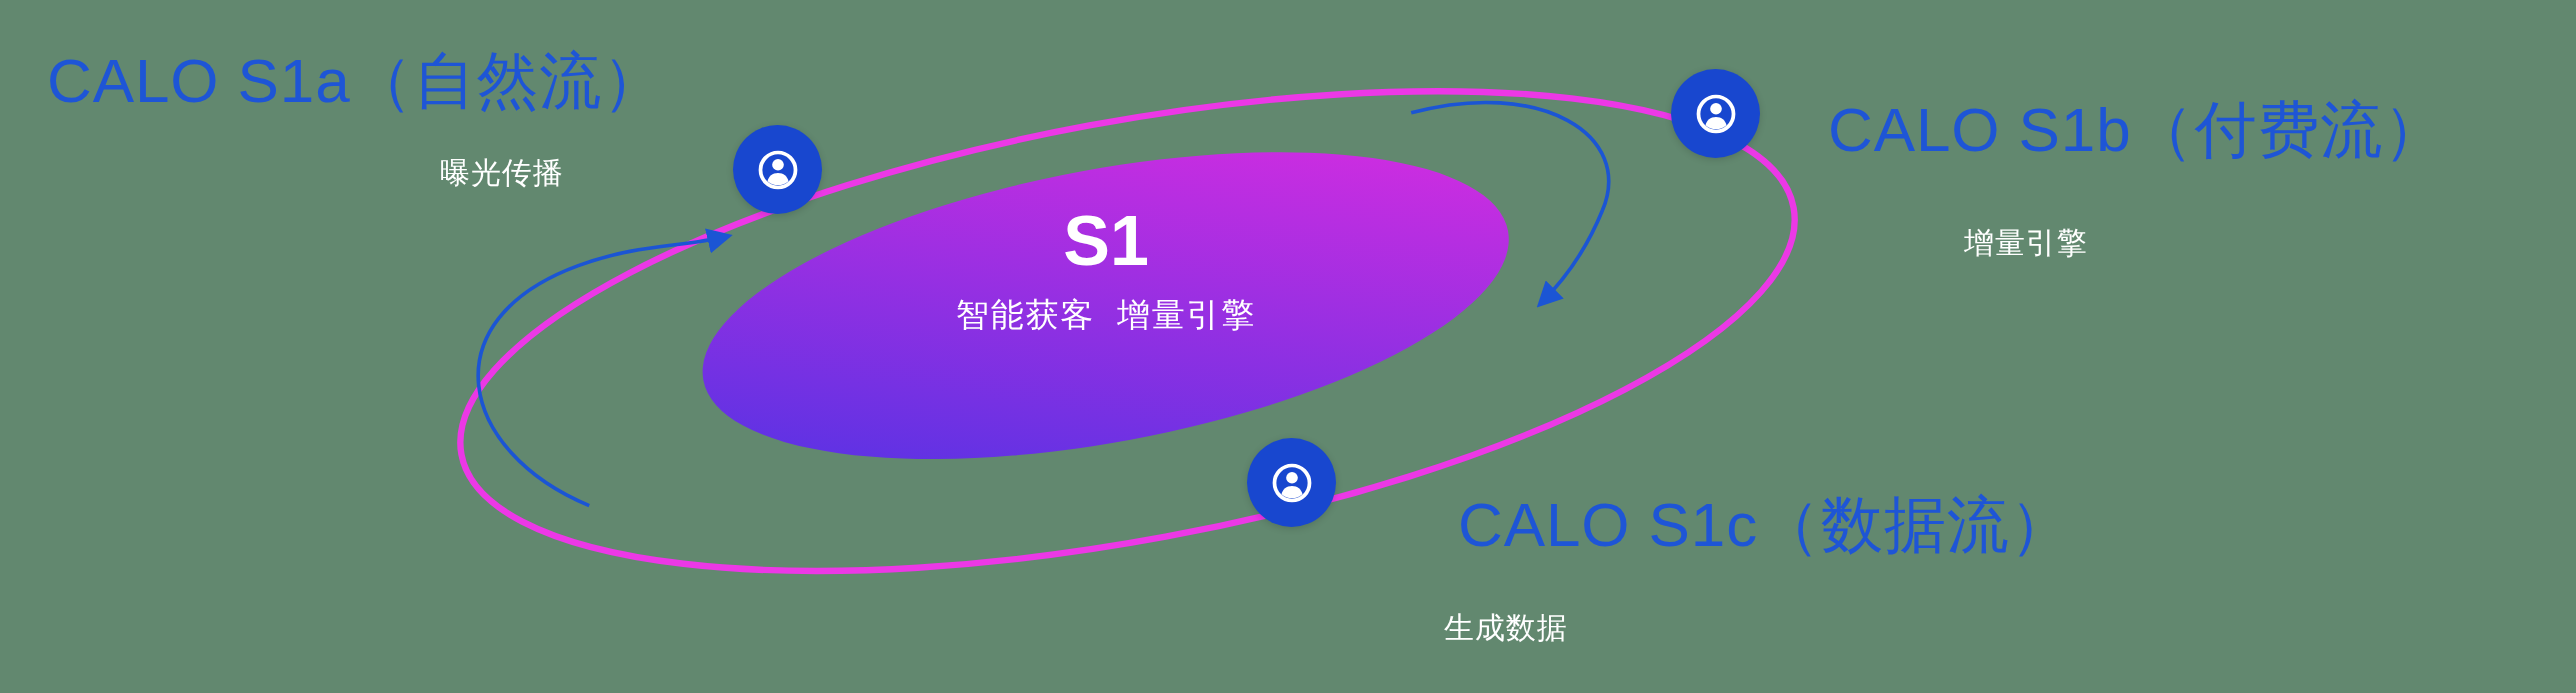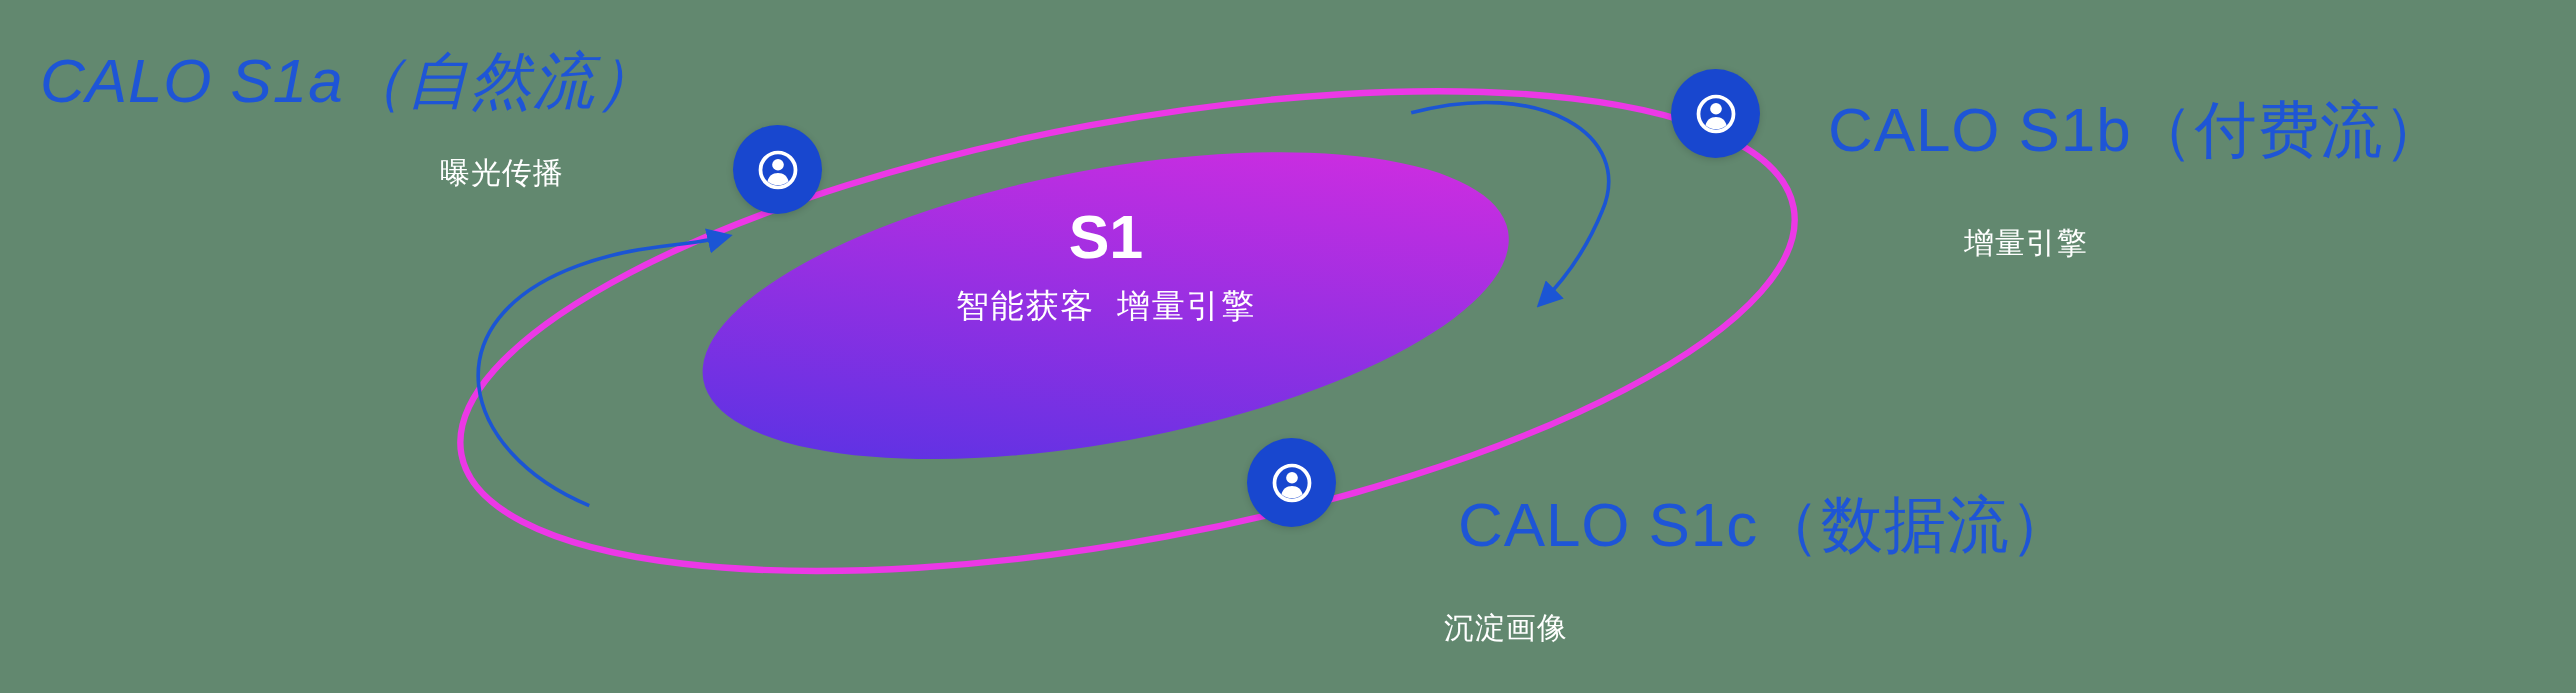--- a/index.html
+++ b/index.html
@@ -52,21 +52,21 @@
   .node-icon { width: 56px; height: 56px; display: block; }
   .core-text {
     position: absolute;
     left: 833px;
     top: 205px;
     width: 546px;
     text-align: center;
     color: var(--subtitle-white, #ffffff);
   }
   .core-title {
-    font-size: 61px;
+    font-size: 70px;
     font-weight: 600;
     line-height: 1.05;
   }
   .core-subtitle {
     font-size: 33px;
     margin-top: 14.5px;
     white-space: pre;
     letter-spacing: 1.8px;
   }
   .flow-arrow {
@@ -122,23 +122,23 @@
   </div>
 
   <div class="node" style="left:1247px; top:438px;">
     <svg class="node-icon" viewBox="0 0 48 48">
       <circle cx="24" cy="24" r="15" fill="none" stroke="#ffffff" stroke-width="3.2"></circle>
       <circle cx="24" cy="19.5" r="5" fill="#ffffff"></circle>
       <path d="M24 26.5 c-4.8 0-8.1 2.9-9 7.2 a13.4 13.4 0 0 0 18 0 c-0.9-4.3-4.2-7.2-9-7.2 z" fill="#ffffff"></path>
     </svg>
   </div>
 
-  <div class="label blue" style="left:40px; top:45px;font-style:italic;">CALO S1a（自然流）</div>
+  <div class="label blue" style="left:47px; top:45px;">CALO S1a（自然流）</div>
   <div class="label white" style="left:440px; top:156px;">曝光传播</div>
 
   <div class="label blue" style="left:1828px; top:62px;margin-top:32px;">CALO S1b（付费流）</div>
   <div class="label white" style="left:1964px; top:226px;">增量引擎</div>
 
   <div class="label blue" style="left:1458px; top:489px;">CALO S1c（数据流）</div>
-  <div class="label white" style="left:1444px; top:611px;">沉淀画像</div>
+  <div class="label white" style="left:1444px; top:611px;">生成数据</div>
 
 </div>
 
 
 </body></html>

